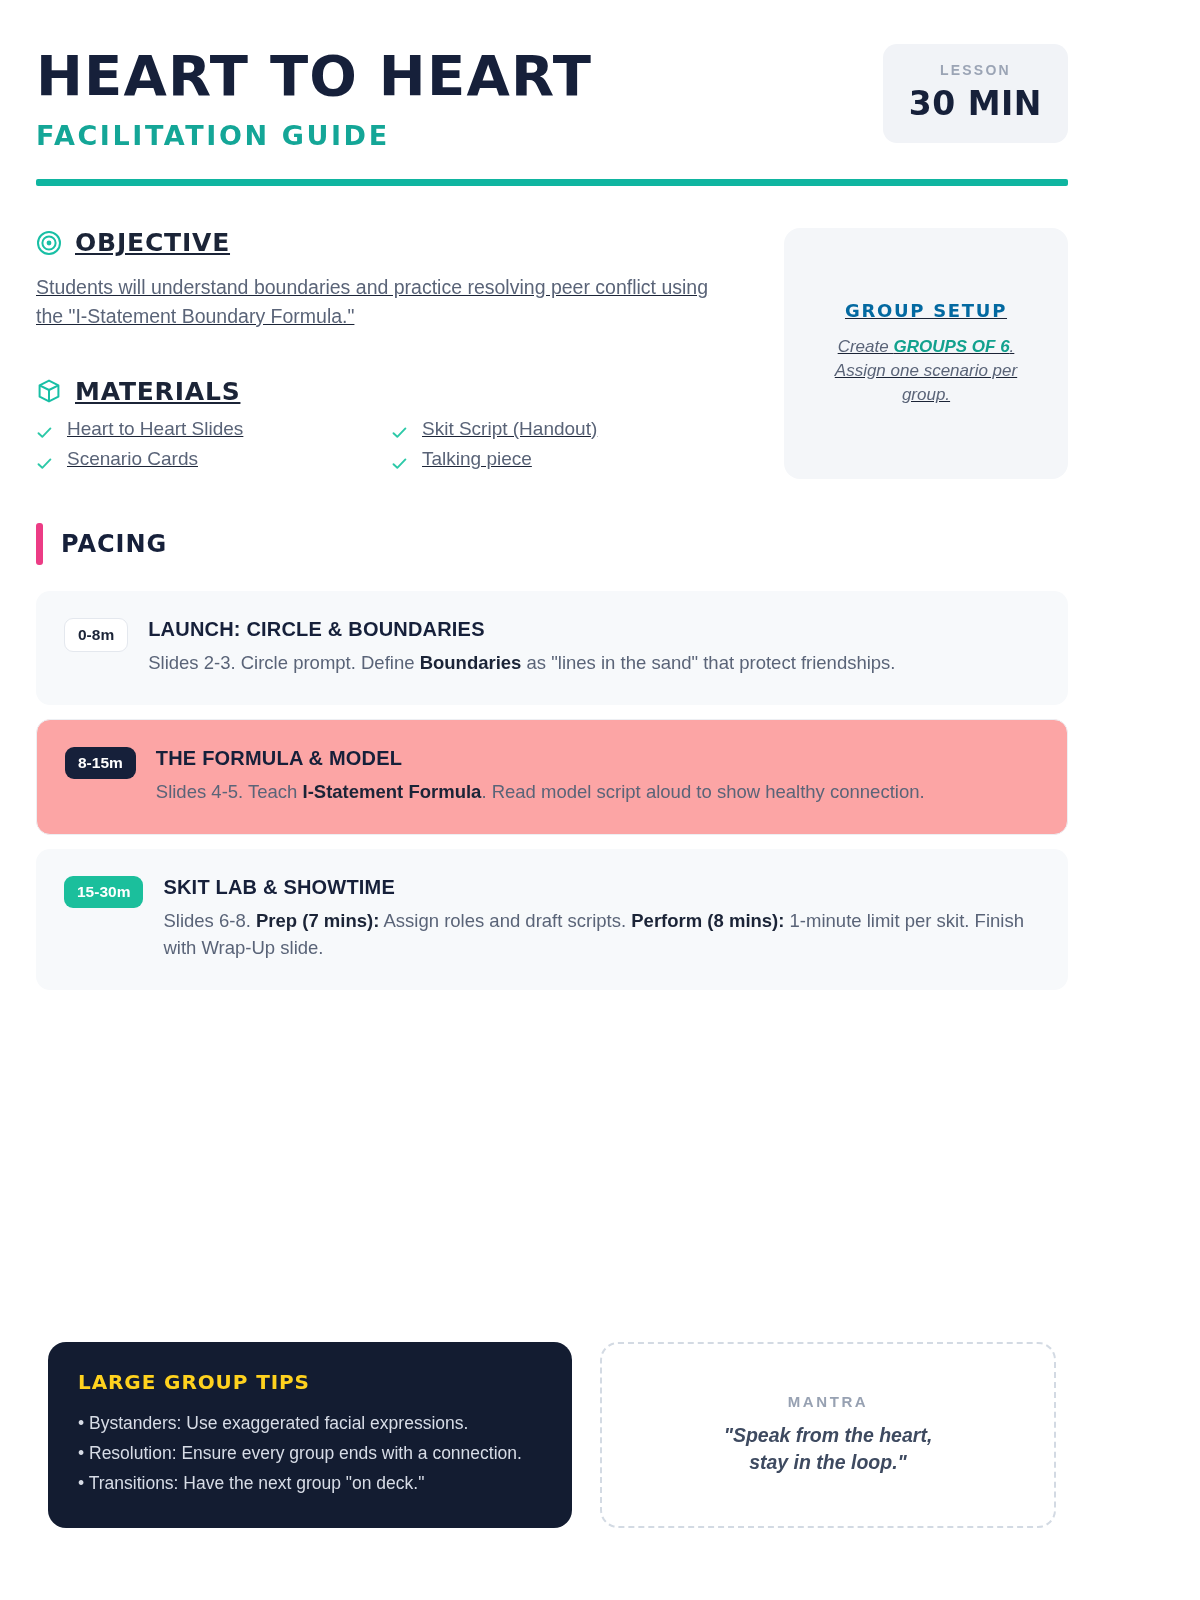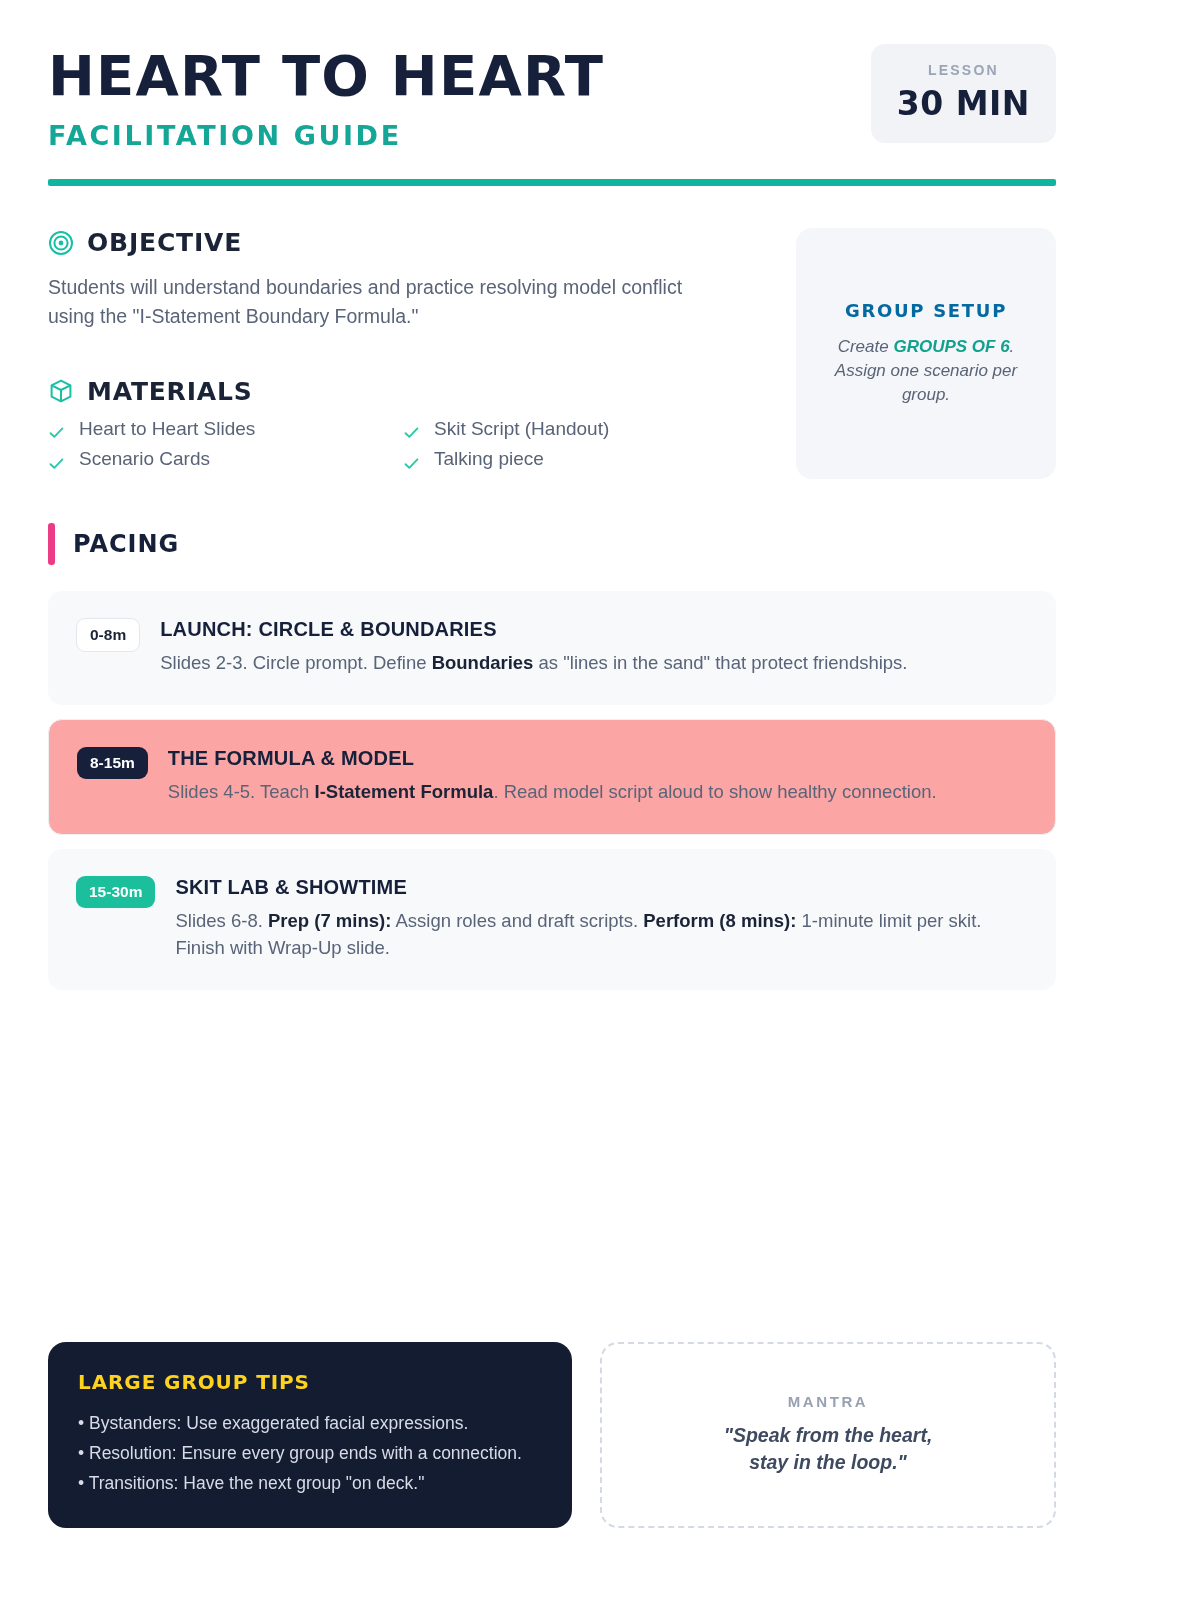--- a/index.html
+++ b/index.html
@@ -10,21 +10,21 @@
     background: #ffffff;
     font-family: "Liberation Sans", sans-serif;
     color: #1B2437;
   }
 
   .page {
     position: relative;
     width: 1104px;
     height: 1600px;
     background: #ffffff;
-    padding: 0 48px;
+    padding: 0 36px;
     overflow: hidden;
   }
 
   
   .header {
     display: flex;
     align-items: flex-start;
     justify-content: space-between;
     padding-top: 44px;
   }
@@ -91,20 +91,21 @@
     font-weight: 700;
     letter-spacing: 0.8px;
     color: #1B2437;
   }
 
   
   .body-grid {
     display: flex;
     gap: 48px;
     margin-top: 42px;
+    text-decoration: underline;
   }
   .body-left { width: 700px; }
   .body-right { flex: 1; }
 
   .objective-text {
     margin-top: 16px;
     font-size: 19.5px;
     line-height: 1.48;
     color: #5A6478;
     max-width: 680px;
@@ -318,21 +319,21 @@
         <span class="icon">
           <svg viewBox="0 0 26 26" width="26" height="26" aria-hidden="true">
             <circle cx="13" cy="13" r="11" fill="none" stroke="#18BFA5" stroke-width="2"></circle>
             <circle cx="13" cy="13" r="6.6" fill="none" stroke="#18BFA5" stroke-width="2"></circle>
             <circle cx="13" cy="13" r="2.4" fill="#18BFA5"></circle>
           </svg>
         </span>
         <span class="label">OBJECTIVE</span>
       </div>
 
-      <div class="objective-text">Students will understand boundaries and practice resolving model conflict using the "I-Statement Boundary Formula."</div>
+      <div class="objective-text">Students will understand boundaries and practice resolving peer conflict using the "I-Statement Boundary Formula."</div>
 
       <div class="sect-head materials-head">
         <span class="icon">
           <svg viewBox="0 0 26 26" width="26" height="26" aria-hidden="true">
             <path d="M13 2.6 L22.4 7.3 L22.4 18.7 L13 23.4 L3.6 18.7 L3.6 7.3 Z" fill="none" stroke="#18BFA5" stroke-width="2" stroke-linejoin="round"></path>
             <path d="M3.6 7.3 L13 12 L22.4 7.3" fill="none" stroke="#18BFA5" stroke-width="2" stroke-linejoin="round"></path>
             <path d="M13 12 L13 23.4" fill="none" stroke="#18BFA5" stroke-width="2"></path>
           </svg>
         </span>
         <span class="label">MATERIALS</span>

